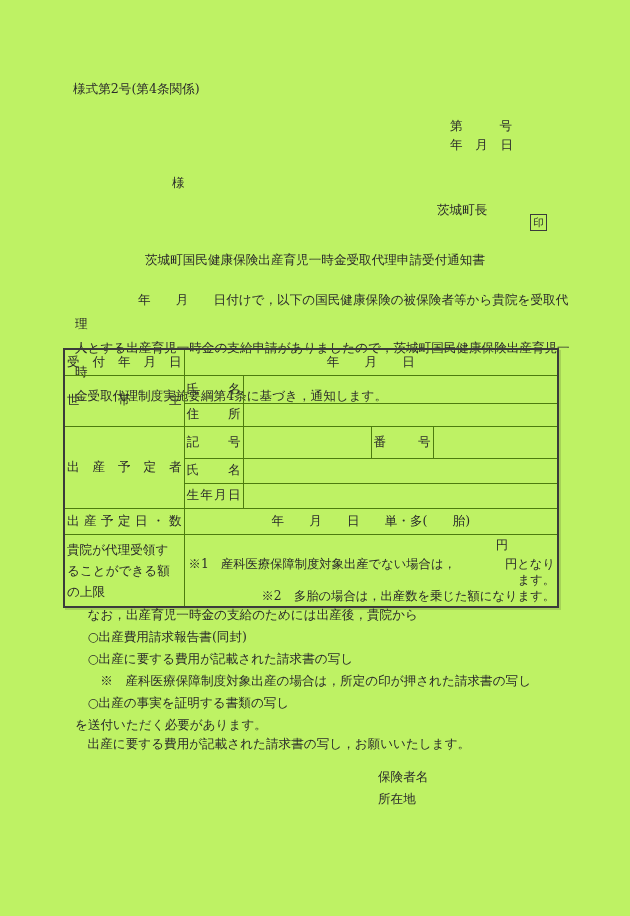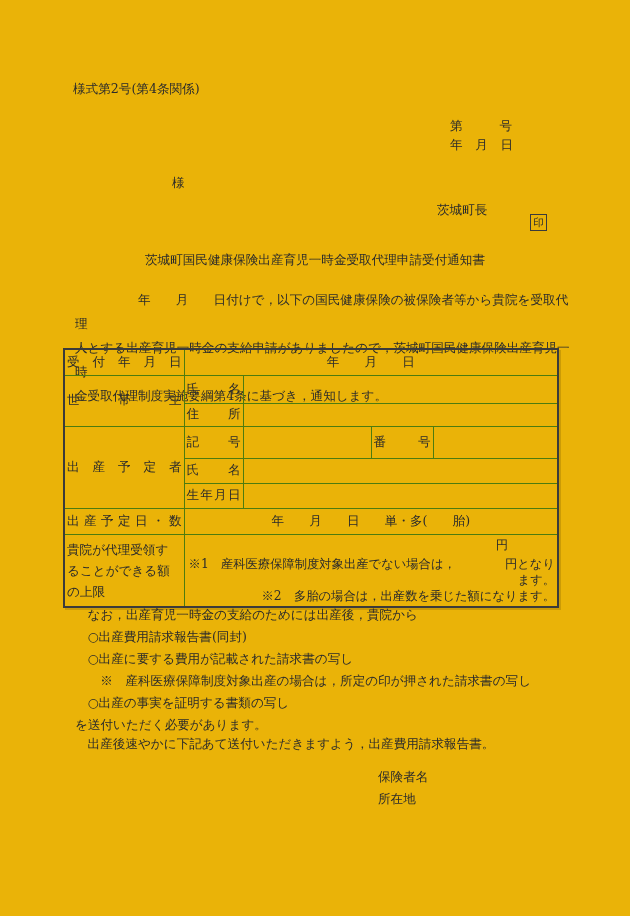--- a/index.html
+++ b/index.html
@@ -4,21 +4,21 @@
 <style>
   html,body{margin:0;padding:0;}
   body{
     width:630px;height:916px;
     background:#f4f4f4;
     font-family:"DejaVu Serif","Liberation Serif",serif;
   }
   #page{
     position:relative;
     width:630px;height:916px;
-    background:#eab308;
+    background:#bef264;
     color:#2b2b2b;
     overflow:hidden;
     font-size:12.6px;
   }
   .abs{position:absolute;white-space:pre;}
   .preline{white-space:pre-line;}
 
   
   #form-number{left:73px;top:81px;}
   #doc-number{left:450px;top:118px;width:62px;display:flex;justify-content:space-between;}
@@ -152,18 +152,18 @@
   </tbody>
     </table>
 
   <div class="abs preline" id="notes">　なお，出産育児一時金の支給のためには出産後，貴院から
 　○出産費用請求報告書(同封)
 　○出産に要する費用が記載された請求書の写し
 　　※　産科医療保障制度対象出産の場合は，所定の印が押された請求書の写し
 　○出産の事実を証明する書類の写し
 を送付いただく必要があります。</div>
 
-  <div class="abs" id="request-line">　出産後速やかに下記あて送付いただきますよう，出産費用請求報告書。</div>
+  <div class="abs" id="request-line">　出産に要する費用が記載された請求書の写し，お願いいたします。</div>
 
   <div class="abs" id="issuer-name">保険者名</div>
   <div class="abs" id="issuer-address">所在地</div>
 
 </div>
 
 </body></html>

